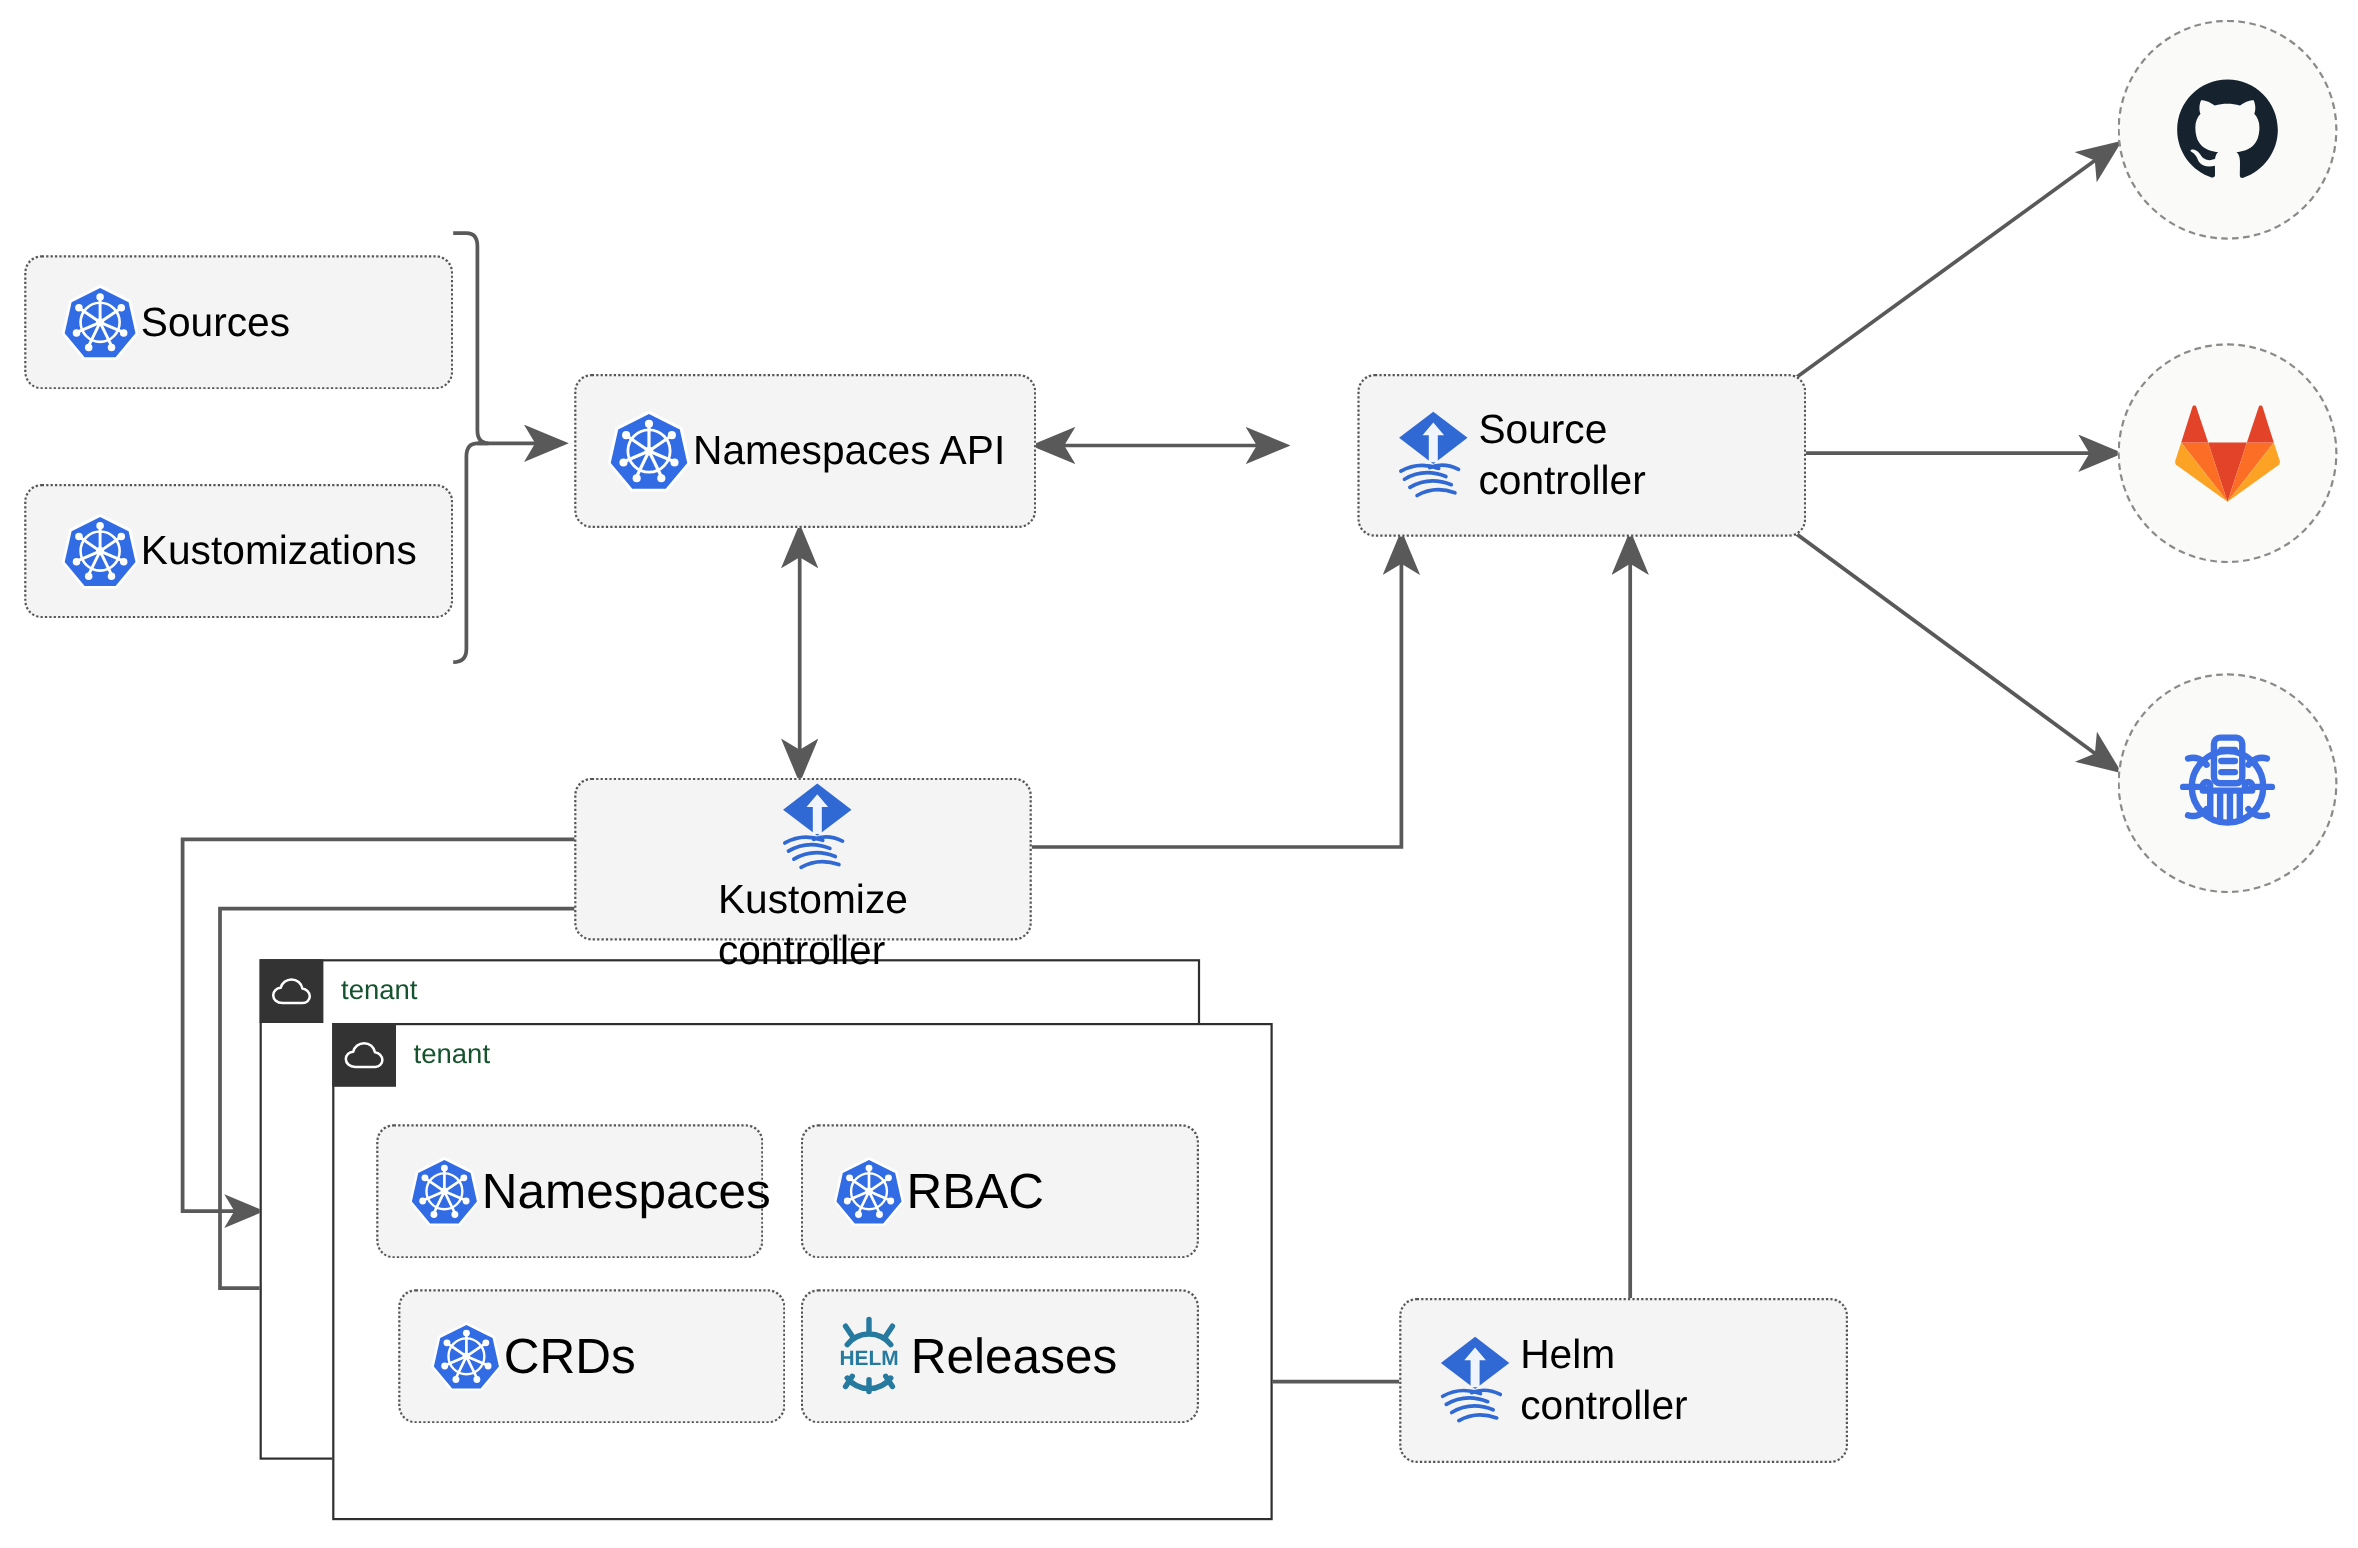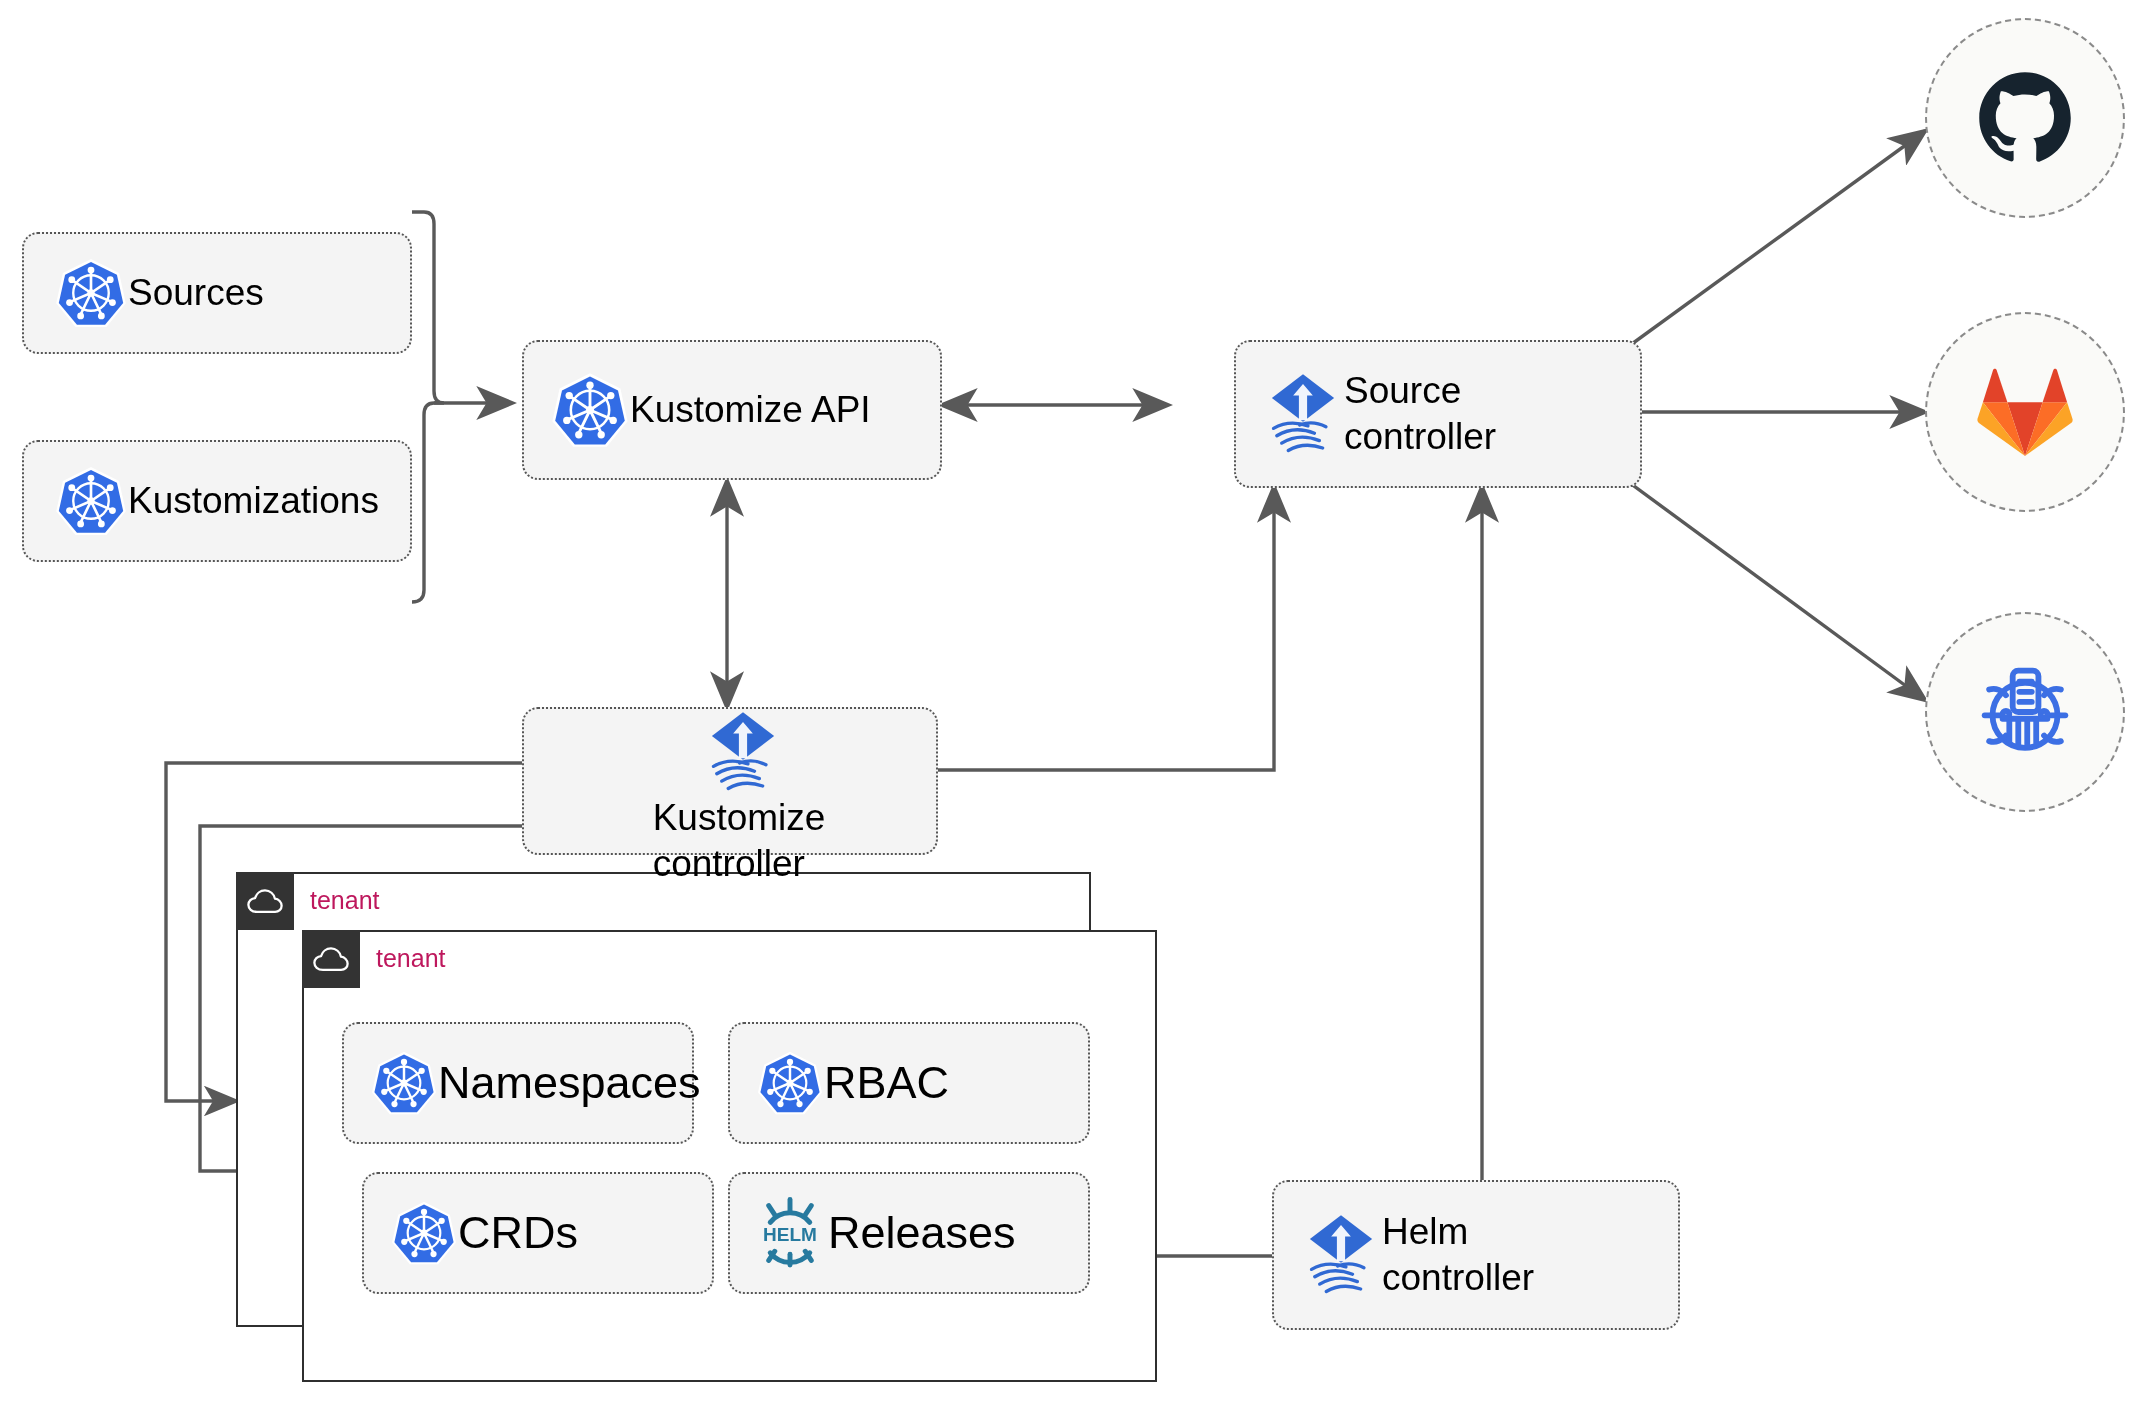--- a/index.html
+++ b/index.html
@@ -49,21 +49,21 @@
     position:absolute;left:-2.5px;top:-2.5px;
     height:58px;
     background:#333333;
     display:flex;align-items:center;justify-content:center;
     width:58px;
   }
   .tenant .tname{
     position:absolute;
     top:-2.5px;height:58px;
     display:flex;align-items:center;
-    font-size:25px;color:#be185d;
+    font-size:25px;color:#14532d;
   }
 
   .f22{font-size:45px;}
   .f30{font-size:37px;}
 </style>
 </head>
 <body>
 
 <div id="stage">
 
@@ -202,21 +202,21 @@
           <circle cx="76" cy="32" r="4.6"></circle>
           <circle cx="79" cy="63" r="4.6"></circle>
           <circle cx="64" cy="81" r="4.6"></circle>
           <circle cx="36" cy="81" r="4.6"></circle>
           <circle cx="21" cy="63" r="4.6"></circle>
           <circle cx="24" cy="32" r="4.6"></circle>
           <circle cx="50" cy="50" r="24" fill="none" stroke="#ffffff" stroke-width="3.2"></circle>
         </g>
       </svg>
     </span>
-    <span class="lbl f30">Kustomize API</span>
+    <span class="lbl f30">Namespaces API</span>
   </div>
 
   <div class="node" style="left:1234px;top:340px;width:408px;height:148px;padding-left:26px;">
     <span class="ico">
       <svg width="82" height="86" viewBox="0 0 100 105">
         <path d="M50 4 L88 33 L50 62 L12 33 Z" fill="#3069D3"></path>
         <path d="M50 16 L62 30 L55 30 L55 60 L45 60 L45 30 L38 30 Z" fill="#ffffff" opacity="0.93"></path>
         <g stroke="#3069D3" stroke-width="4.1" fill="none" stroke-linecap="round">
           <path d="M14 70 C28 62, 42 62, 56 67"></path>
           <path d="M18 79 C33 70, 49 70, 64 76"></path>

